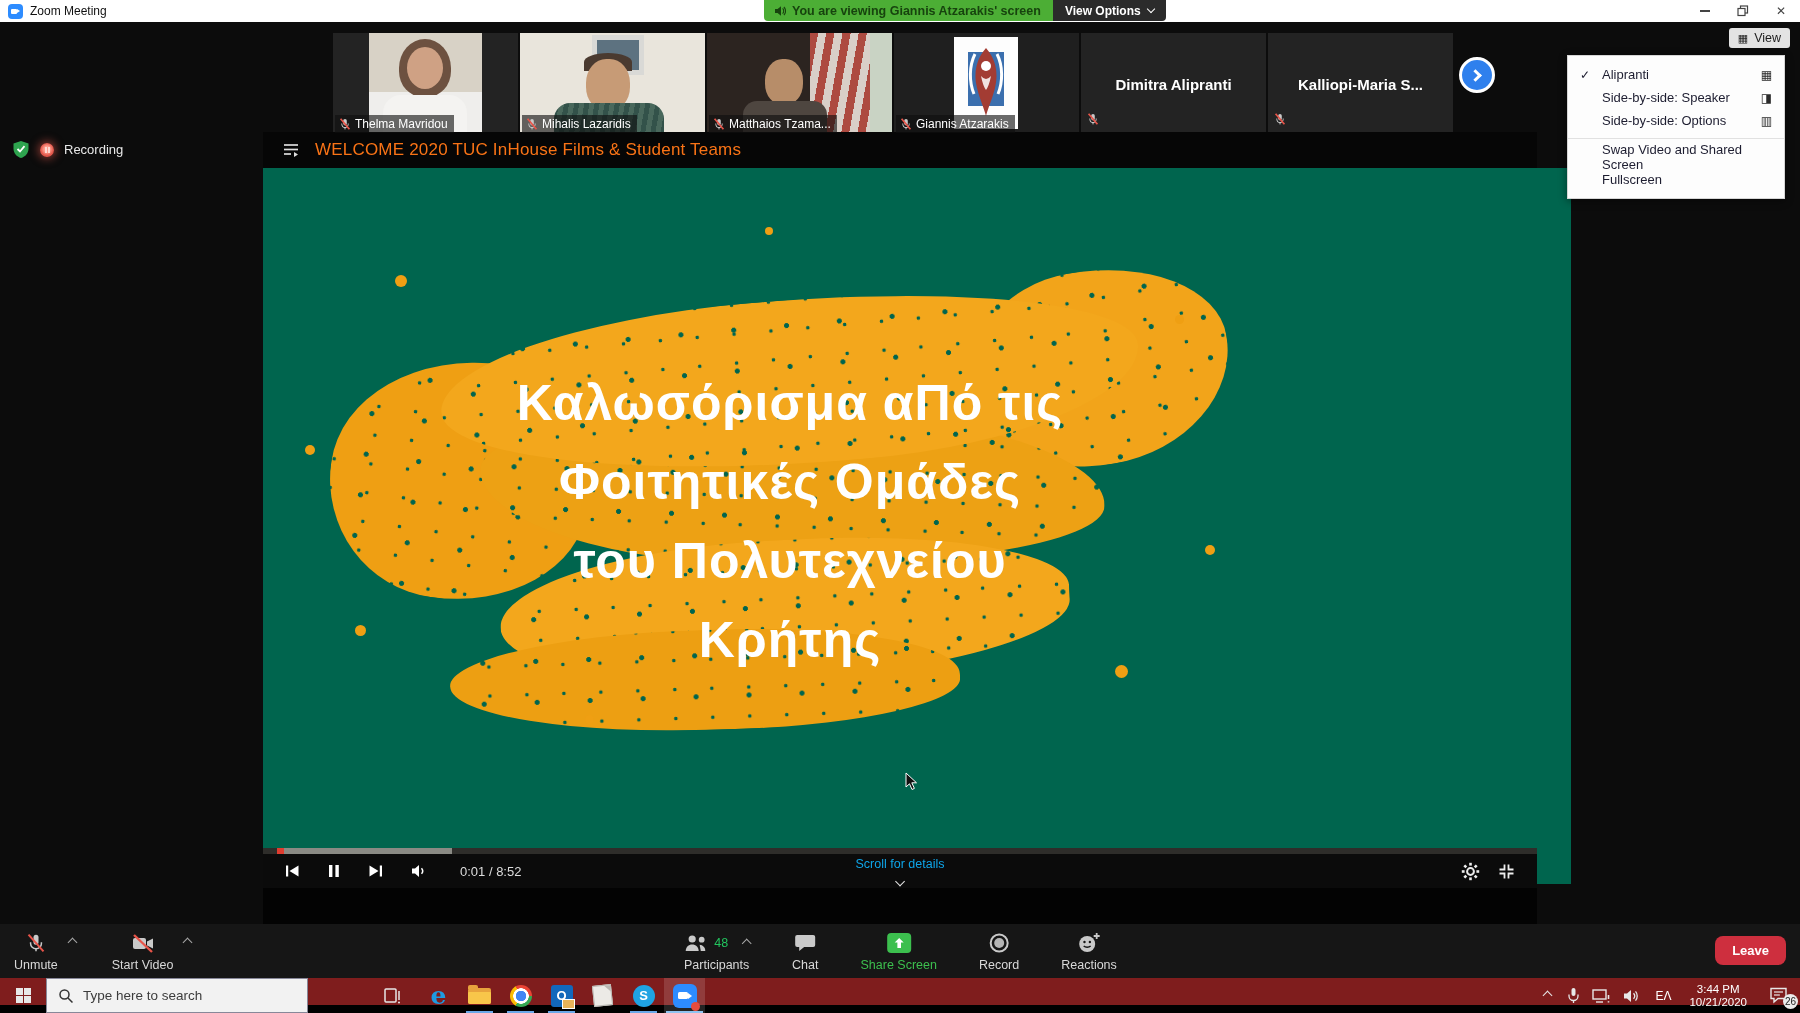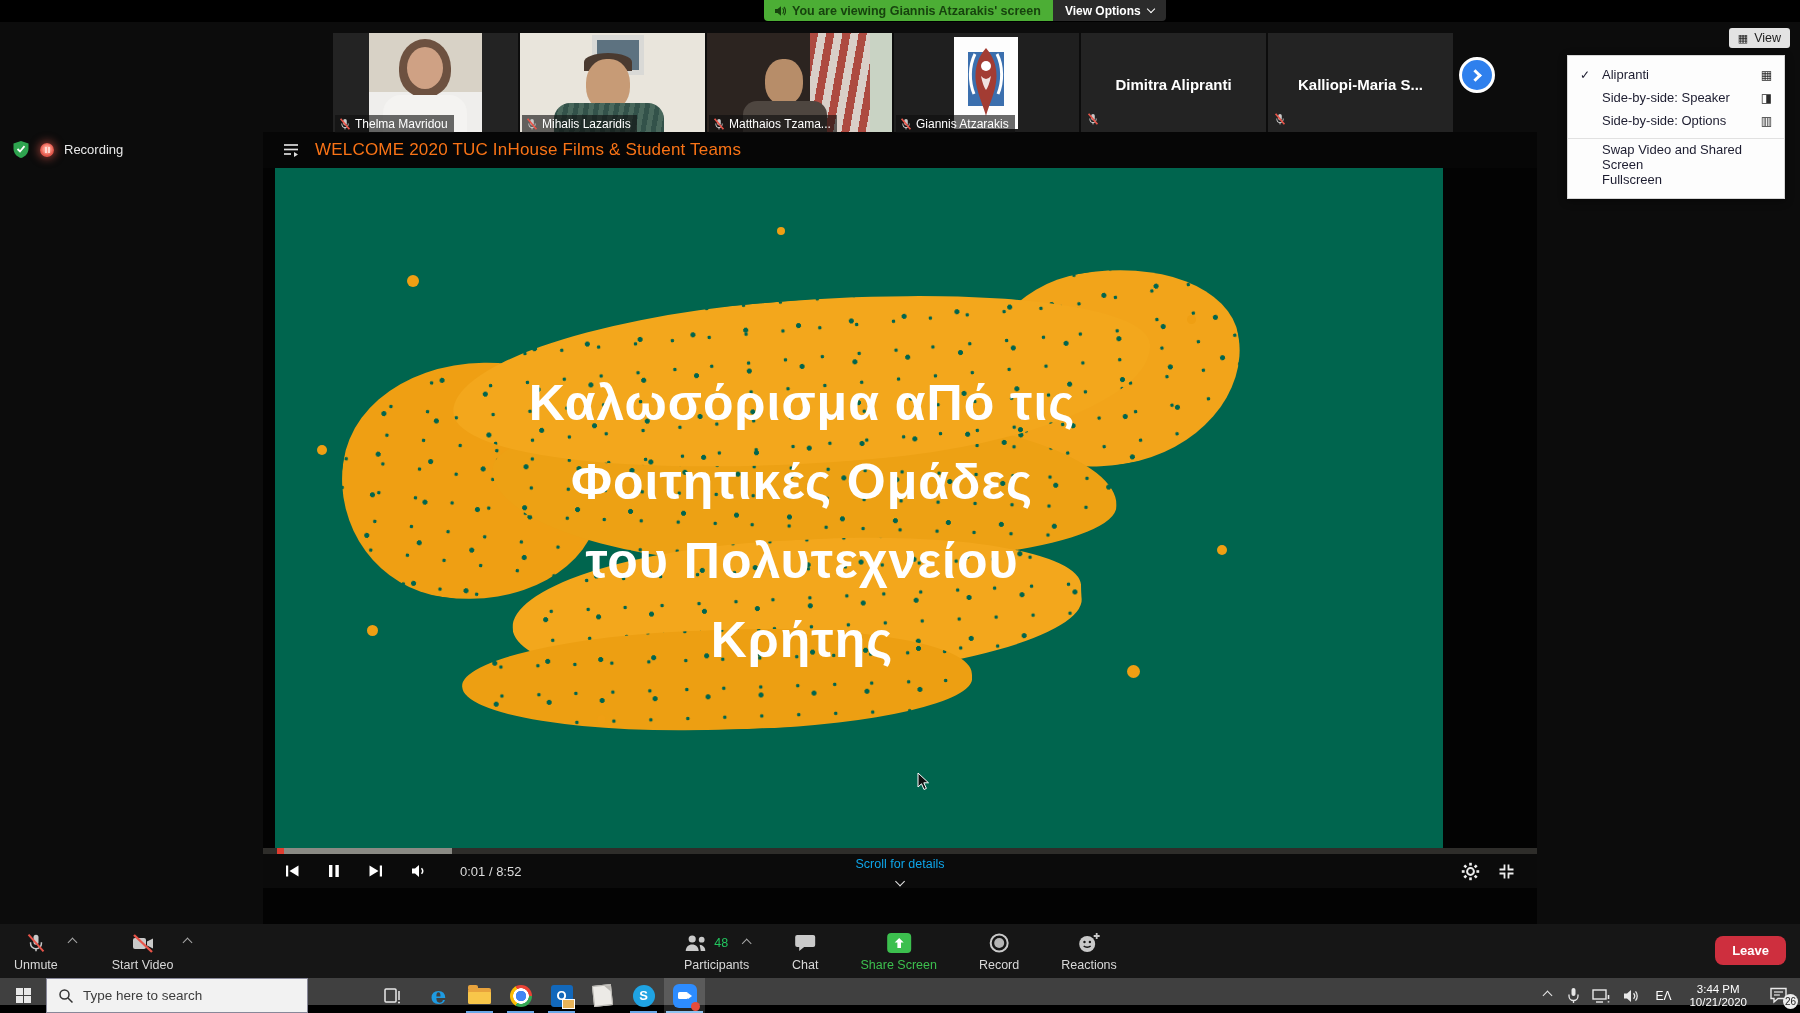--- a/index.html
+++ b/index.html
@@ -67,21 +67,21 @@
   .recdot { width:14px; height:14px; border-radius:50%; background:radial-gradient(circle at 50% 45%, #ff9d8d 0 3px, #e2574b 60%); box-shadow:0 0 9px 2px rgba(226,87,75,.55); position:relative; }
   .recdot:before, .recdot:after { content:""; position:absolute; top:4px; width:2px; height:6px; background:#ffd9d2; }
   .recdot:before { left:4.5px; } .recdot:after { left:7.5px; }
   .reclabel { color:#e8e8e8; font-size:13px; }
 
   
   .viewport { position:absolute; left:263px; top:110px; width:1274px; height:792px; background:#030303; }
   .vtitle { position:absolute; top:0; left:0; width:100%; height:36px; background:#060606; display:flex; align-items:center; }
   .vtitle-text { color:#f97316; font-size:17px; margin-left:14px; letter-spacing:.2px; }
   .plicon { margin-left:20px; }
-  .vcontent { position:absolute; top:36px; left:0; width:1168px; height:716px; background:#00654e; overflow:hidden;margin-left:12px; }
+  .vcontent { position:absolute; top:36px; left:0; width:1308px; height:716px; background:#00654e; overflow:hidden; }
 
   
   .splash { position:absolute; left:72px; top:77px; width:895px; height:505px; }
   .blob { position:absolute; background-color:#f3a71c;
           background-image:radial-gradient(circle, #00654e 2.2px, transparent 2.8px), radial-gradient(circle, #00654e 1.6px, transparent 2.1px);
           background-size:53px 41px, 37px 29px; background-position:7px 5px, 21px 15px; }
   .b1 { left:105px; top:55px;  width:700px; height:165px; border-radius:45% 55% 40% 60% / 50% 45% 55% 50%; transform:rotate(-5deg); }
   .b2 { left:145px; top:165px; width:625px; height:155px; border-radius:55% 45% 60% 40% / 45% 55% 45% 55%; transform:rotate(2deg); background-color:#eda114; }
   .b3 { left:165px; top:295px; width:570px; height:140px; border-radius:50% 50% 55% 45% / 55% 45% 50% 50%; transform:rotate(-3deg); }
   .b4 { left:-5px;  top:115px; width:260px; height:240px; border-radius:60% 40% 55% 45% / 50% 55% 45% 50%; transform:rotate(8deg);  background-color:#ef9f13; }
@@ -113,21 +113,21 @@
   .chev-up { width:7px; height:7px; border-top:1.8px solid #a8a8a8; border-left:1.8px solid #a8a8a8; transform:rotate(45deg); }
   .tb-left { position:absolute; left:14px; top:7px; display:flex; gap:34px; }
   .tb-center { position:absolute; left:50%; transform:translateX(-50%); top:7px; display:flex; gap:42px; }
   .iconrow { height:24px; display:flex; align-items:center; gap:5px; }
   .pcount { color:#22c55e; font-size:12.5px; }
   .sharebox { width:24px; height:20px; background:#3cbf4e; border-radius:4px; display:flex; align-items:center; justify-content:center; }
   .leavebtn { position:absolute; right:14px; top:12px; height:29px; padding:0 17px; background:#ce2f3e; color:#fff; font-weight:bold; font-size:13px; border:none; border-radius:8px; line-height:29px; }
   .sidechev { position:absolute; top:8px; }
 
   
-  .taskbar { position:absolute; left:0; top:978px; width:1800px; height:27px; background:#404040; }
+  .taskbar { position:absolute; left:0; top:978px; width:1800px; height:27px; background:#7f1d1d; }
   .startbtn { position:absolute; left:0; top:0; width:46px; height:35px; display:flex; align-items:center; justify-content:center; }
   .winlogo { width:15px; height:15px; display:grid; grid-template-columns:7px 7px; grid-template-rows:7px 7px; gap:1px; }
   .winlogo span { background:#e8e8e8; }
   .searchbox { position:absolute; left:46px; top:0; width:262px; height:35px; background:#f2f2f2; border:1px solid #889; }
   .searchbox input { position:absolute; inset:0; border:none; background:transparent; padding-left:36px; font-size:13.5px; font-family:"Liberation Sans",sans-serif; color:#222; outline:none; }
   .searchbox input::placeholder { color:#3c3c3c; opacity:1; }
   .mag { position:absolute; left:11px; top:9px; }
   .tvslot { position:absolute; left:372px; top:0; width:40px; height:35px; display:flex; align-items:center; justify-content:center; }
   .tbslot { position:absolute; top:0; width:41px; height:35px; display:flex; align-items:center; justify-content:center; }
   .tbslot.open:after { content:""; position:absolute; bottom:0; left:7px; right:7px; height:2px; background:#6aa8e8; }
@@ -164,20 +164,36 @@
       <rect x="4.2" y="1" width="3.6" height="6.4" rx="1.8" fill="#c9c9c9"></rect>
       <path d="M2.8 5.5v1a3.2 3.2 0 0 0 6.4 0v-1" fill="none" stroke="#c9c9c9" stroke-width="1"></path>
       <line x1="6" y1="10" x2="6" y2="11.4" stroke="#c9c9c9" stroke-width="1"></line>
       <line x1="1.6" y1="0.8" x2="10.4" y2="11.2" stroke="#e85449" stroke-width="1.7"></line>
     </g>
   </defs>
 </svg>
 
 <div class="screen">
 
+  <div class="titlebar">
+    <div class="zoomlogo"></div>
+    <span class="wtitle">Zoom Meeting</span>
+    <div class="wincontrols">
+      <div class="wbtn">
+          <span class="minbar"></span>
+        </div>
+      <div class="wbtn">
+        <svg width="12" height="12" viewBox="0 0 12 12">
+            <rect x="3.5" y="1" width="7" height="7" fill="none" stroke="#444" stroke-width="1.2"></rect>
+            <rect x="1" y="3.5" width="7" height="7" fill="#fff" stroke="#444" stroke-width="1.2"></rect>
+          </svg>
+      </div>
+      <div class="wbtn closeglyph">✕</div>
+    </div>
+  </div>
 
   <div class="banner">
     <div class="banner-msg">
       <svg width="12" height="12" viewBox="0 0 12 12">
           <polygon points="1,4 3.6,4 7,1.2 7,10.8 3.6,8 1,8" fill="#17430e"></polygon>
           <path d="M8.6 3.4a3.6 3.6 0 0 1 0 5.2M9.9 2a5.6 5.6 0 0 1 0 8" fill="none" stroke="#17430e" stroke-width="1.1"></path>
         </svg>
       <span>You are viewing Giannis Atzarakis' screen</span>
     </div>
     <div class="banner-opts">

